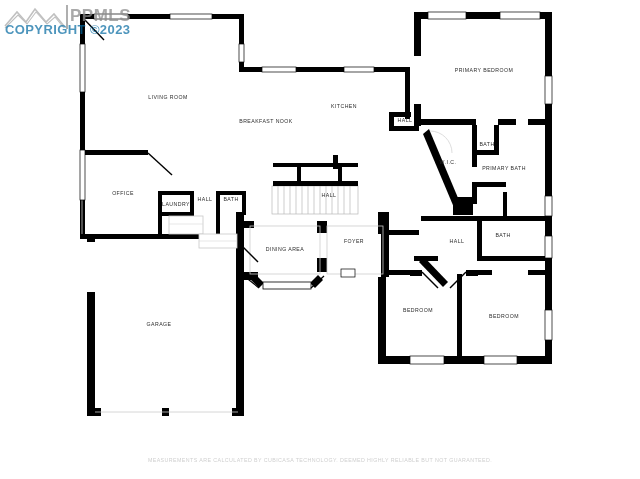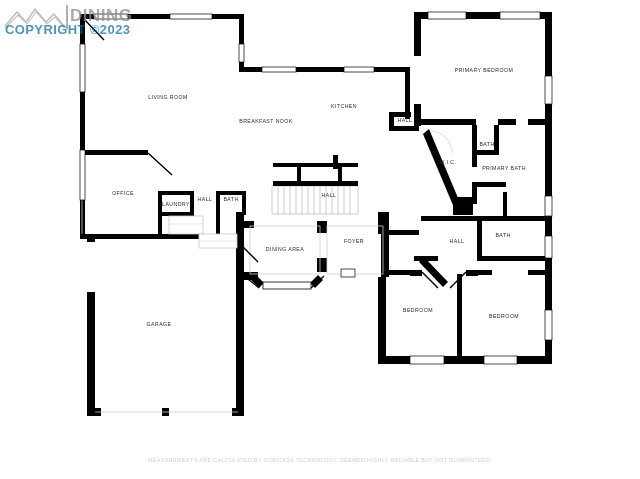--- a/index.html
+++ b/index.html
@@ -318,17 +318,17 @@
   <div class="room-label" style="left:418px; top:310px;">BEDROOM</div>
   <div class="room-label" style="left:504px; top:316px;">BEDROOM</div>
 </div>
 
 <div id="watermark">
   <svg class="wm-logo" viewBox="0 0 62 26">
     <polyline points="1,22 13,8 22,18 31,5 42,18 50,10 60,22" fill="none" stroke="#8d8d8d" stroke-width="1.6"></polyline>
     <polyline points="1,24 14,11 23,20 32,8 43,20 51,13 60,24" fill="none" stroke="#8d8d8d" stroke-width="1.1"></polyline>
   </svg>
   <div class="wm-divider"></div>
-  <div class="wm-brand">DINING</div>
+  <div class="wm-brand">PPMLS</div>
   <div class="wm-copyright">COPYRIGHT ©2023</div>
 </div>
 
 <div id="disclaimer">MEASUREMENTS ARE CALCULATED BY CUBICASA TECHNOLOGY. DEEMED HIGHLY RELIABLE BUT NOT GUARANTEED.</div>
 
 </body></html>

